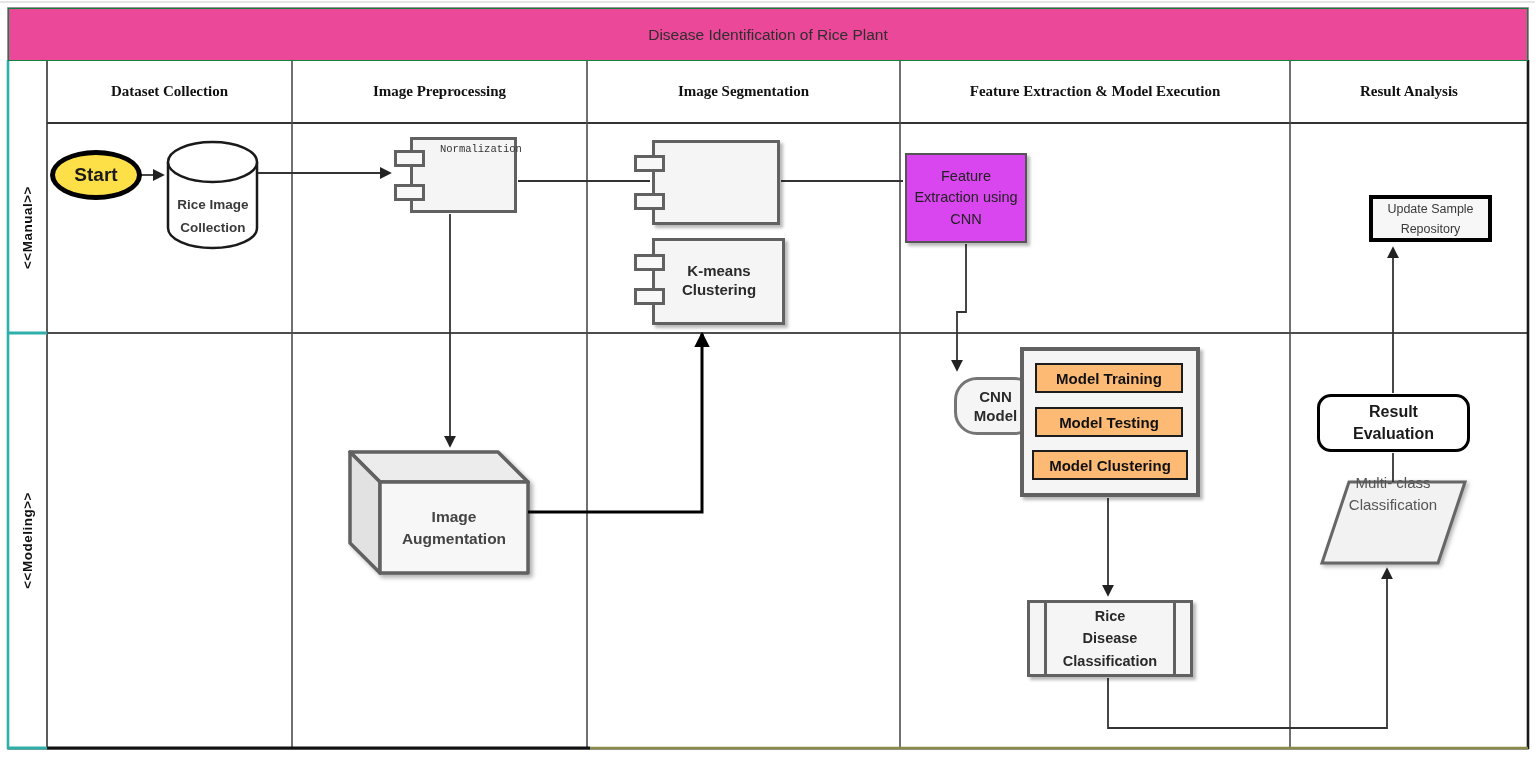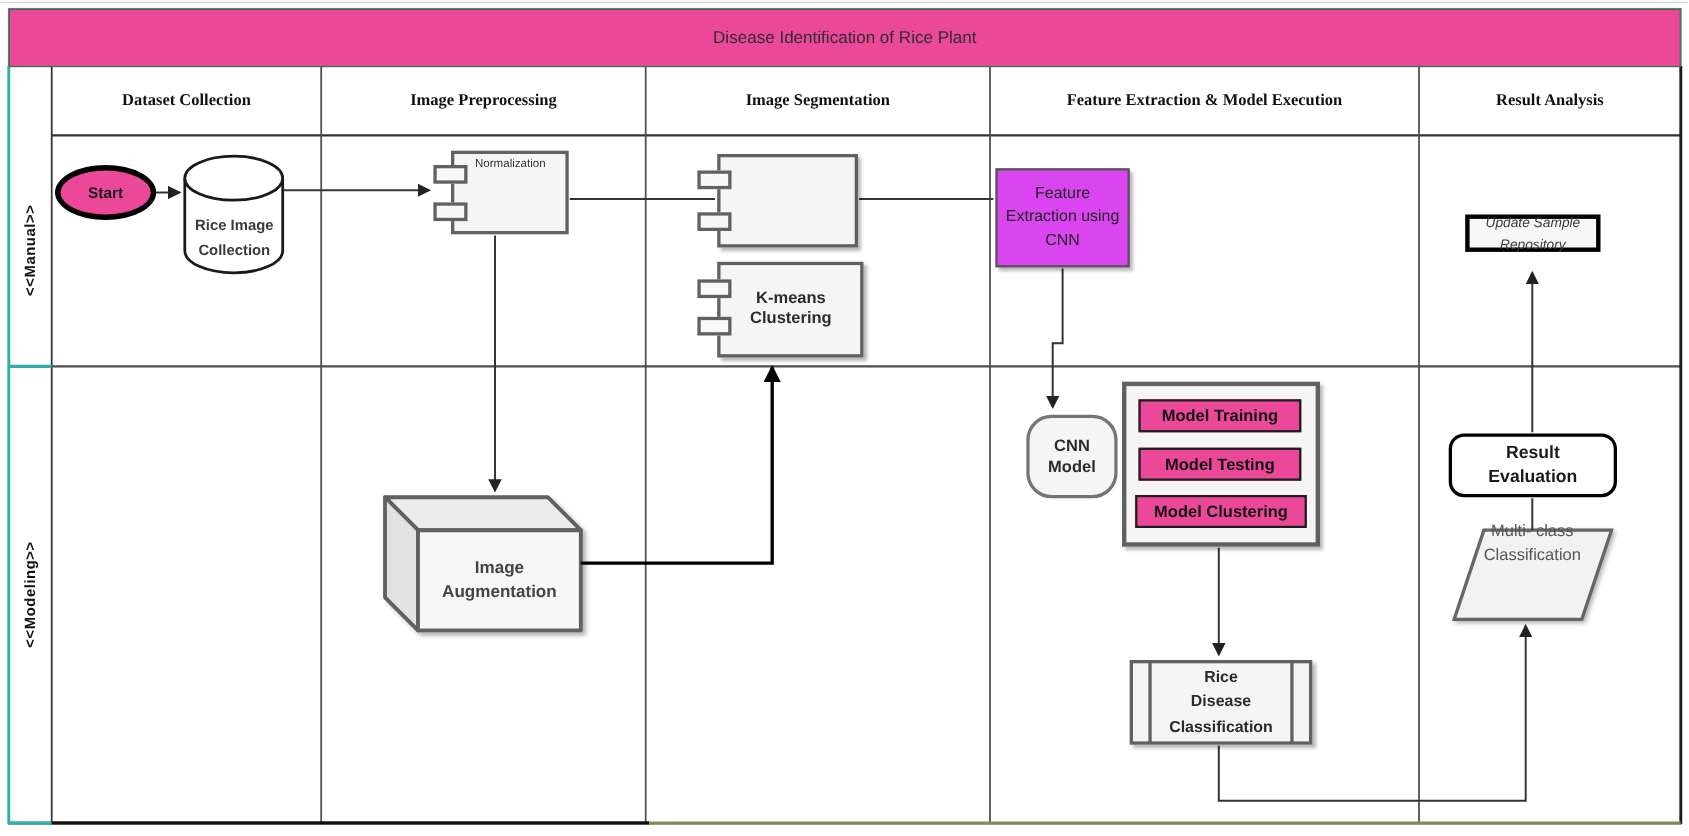--- a/index.html
+++ b/index.html
@@ -10,26 +10,26 @@
   }
   .abs { position:absolute; }
   .flexc { display:flex; align-items:center; justify-content:center; text-align:center; }
   .title-band { background:#ec4899; border:1px solid #15803d; font-size:15.5px; font-weight:500; color:#2e2e2e; }
   .col-header { font-size:15px; font-weight:bold; color:#111;font-family:Liberation Serif, serif; }
   .lane-label { font-size:13.5px; font-weight:bold; color:#111; }
   .lane-label span { writing-mode:vertical-rl; transform:rotate(180deg); letter-spacing:0.5px; }
   .shape { background:#f5f5f5; border:3px solid #616161; box-sizing:border-box; }
   .shadow { box-shadow:3px 3px 3px rgba(0,0,0,0.28); }
   .port { background:#f8f8f8; border:3px solid #616161; box-sizing:border-box; }
-  .start-ellipse { border:5px solid #000; border-radius:50%; background:#ec4899; font-size:14px; font-weight:bold; box-sizing:border-box; }
+  .start-ellipse { border:5px solid #000; border-radius:50%; background:#fde047; font-size:19px; font-weight:bold; box-sizing:border-box; }
   .comp-label { font-size:15px; font-weight:bold; color:#2b2b2b; line-height:1.3; }
   .small-label { font-size:10.5px; color:#333; }
   .fe-label { font-size:14.5px; font-weight:500; color:#222; line-height:1.45; }
   .usr-box { background:#f7f7f7; border:4px solid #000; box-sizing:border-box; font-size:12.5px; color:#3a3a3a; line-height:1.6; }
-  .model-inner { background:#ec4899; border:2.5px solid #1d1d1d; box-sizing:border-box; font-size:15px; font-weight:bold; color:#111; }
+  .model-inner { background:#fdba74; border:2.5px solid #1d1d1d; box-sizing:border-box; font-size:15px; font-weight:bold; color:#111; }
   .re-box { background:#ffffff; border:3px solid #000; border-radius:14px; box-sizing:border-box; font-size:16px; font-weight:bold; line-height:1.4; }
   .cyl-label { font-size:13.5px; font-weight:bold; color:#3a3a3a; line-height:1.7; }
   .cube-label { font-size:15.5px; font-weight:600; color:#444; line-height:1.45; }
   .para-label { font-size:15px; color:#555; line-height:1.45; }
   .rdc-label { font-size:14.5px; font-weight:600; color:#2a2a2a; line-height:1.55; white-space:pre-line; }
 </style>
 </head>
 <body>
 
 <div id="stage">
@@ -122,46 +122,46 @@
 
   <div class="abs flexc start-ellipse" style="left:50px;top:150px;width:92px;height:50px;">
     <span>Start</span>
   </div>
 
   <div class="abs flexc cyl-label" style="left:169px;top:192px;width:88px;height:50px;">
     <span>Rice Image Collection</span>
   </div>
 
   <div class="abs shape" style="left:410px;top:137px;width:107px;height:76px;"></div>
-  <div class="abs small-label" style="left:400px;top:143px;width:96px;text-align:right;">
+  <div class="abs small-label" style="left:440px;top:143px;width:96px;text-align:left;font-family:Liberation Mono, monospace;">
     <span>Normalization</span>
   </div>
   <div class="abs port" style="left:394px;top:150px;width:31px;height:17px;"></div>
   <div class="abs port" style="left:394px;top:184px;width:31px;height:17px;"></div>
 
   <div class="abs shape shadow" style="left:652px;top:140px;width:128px;height:85px;"></div>
   <div class="abs port" style="left:634px;top:155px;width:31px;height:17px;"></div>
   <div class="abs port" style="left:634px;top:193px;width:31px;height:17px;"></div>
 
   <div class="abs shape shadow" style="left:652px;top:238px;width:133px;height:87px;"></div>
   <div class="abs flexc comp-label" style="left:658px;top:246px;width:122px;height:68px;">
     <span>K-means Clustering</span>
   </div>
   <div class="abs port" style="left:634px;top:254px;width:31px;height:17px;"></div>
   <div class="abs port" style="left:634px;top:288px;width:31px;height:17px;"></div>
 
   <div class="abs shape shadow flexc fe-label" style="left:905px;top:153px;width:122px;height:90px;border-width:2.5px;border-color:#555;background:#d946ef;">
     <span style="display:inline-block;width:116px;">Feature Extraction using CNN</span>
   </div>
 
-  <div class="abs flexc usr-box" style="left:1332px;top:195px;width:123px;height:34px;font-style:italic;">
+  <div class="abs flexc usr-box" style="left:1369px;top:195px;width:123px;height:47px;">
     <span style="display:inline-block;width:108px;">Update  Sample Repository</span>
   </div>
 
-  <div class="abs shape flexc comp-label" style="left:933px;top:377px;width:83px;height:76px;border-color:#757575;border-radius:23px;">
+  <div class="abs shape flexc comp-label" style="left:954px;top:377px;width:83px;height:58px;border-color:#757575;border-radius:23px;">
     <span style="display:inline-block;width:60px;">CNN Model</span>
   </div>
 
   <div class="abs shape shadow" style="left:1020px;top:347px;width:180px;height:150px;border-width:4px;"></div>
   <div class="abs flexc model-inner" style="left:1035px;top:363px;width:148px;height:30px;">
     <span>Model Training</span>
   </div>
   <div class="abs flexc model-inner" style="left:1035px;top:407px;width:148px;height:30px;">
     <span>Model Testing</span>
   </div>

